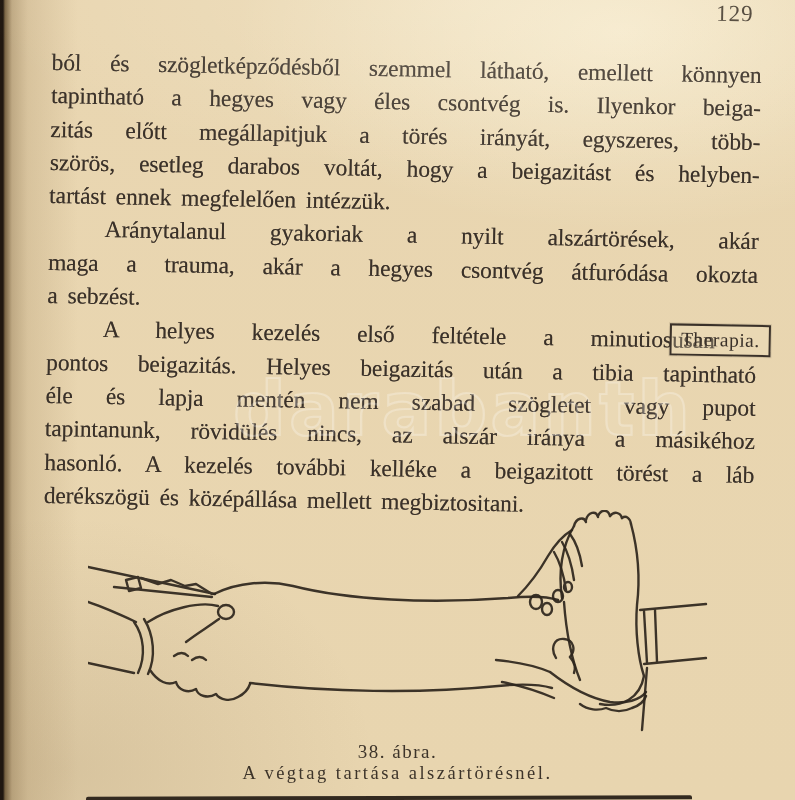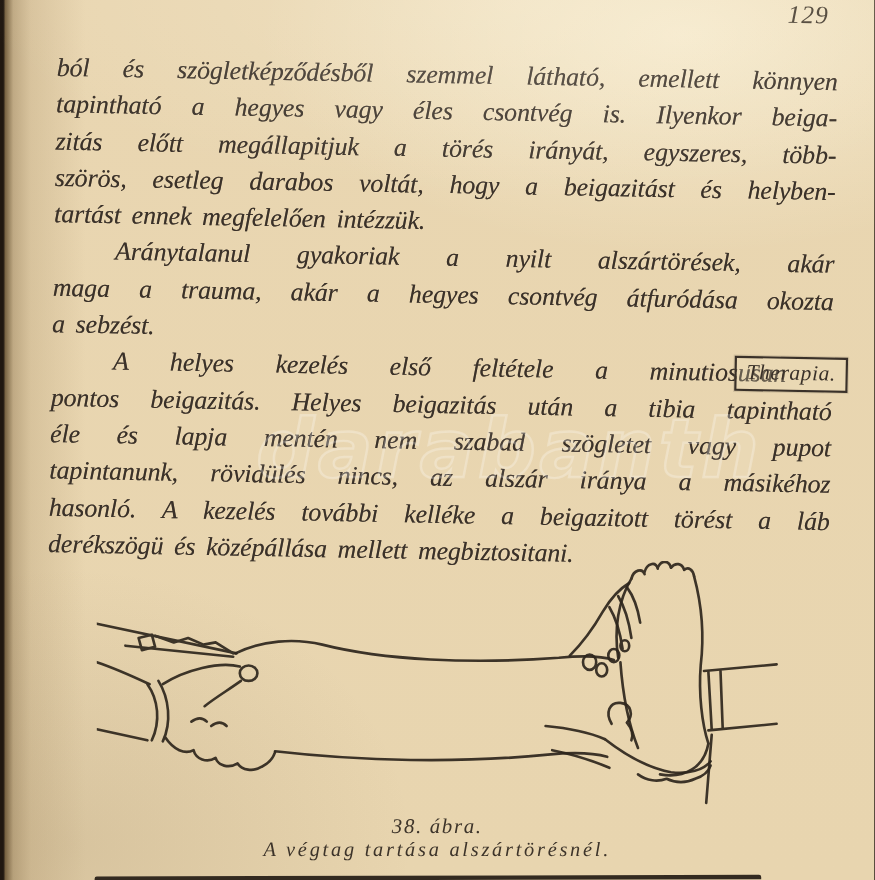--- a/index.html
+++ b/index.html
@@ -4,21 +4,20 @@
 <style>
   html,body{margin:0;padding:0;}
   body{width:795px;height:800px;overflow:hidden;background:#2a2118;}
   .page{
     position:relative;width:795px;height:800px;overflow:hidden;
     font-family:"Liberation Serif", serif;color:#3a3129;
     background:
       radial-gradient(ellipse 620px 320px at 78% 4%, rgba(255,248,226,0.55), rgba(255,248,226,0) 62%),
       radial-gradient(ellipse 520px 420px at 8% 96%, rgba(112,88,54,0.14), rgba(112,88,54,0) 60%),
       linear-gradient(to bottom,#e9d6b1,#e8d5af);
-    font-style: italic;
   }
   .gutter{
     position:absolute;left:0;top:0;bottom:0;width:78px;pointer-events:none;
     background:linear-gradient(to right,
       #201710 0px,#201710 3px,
       rgba(104,82,50,0.85) 5px,
       rgba(128,102,64,0.40) 12px,
       rgba(148,120,78,0.20) 28px,
       rgba(148,120,78,0) 78px);
   }

